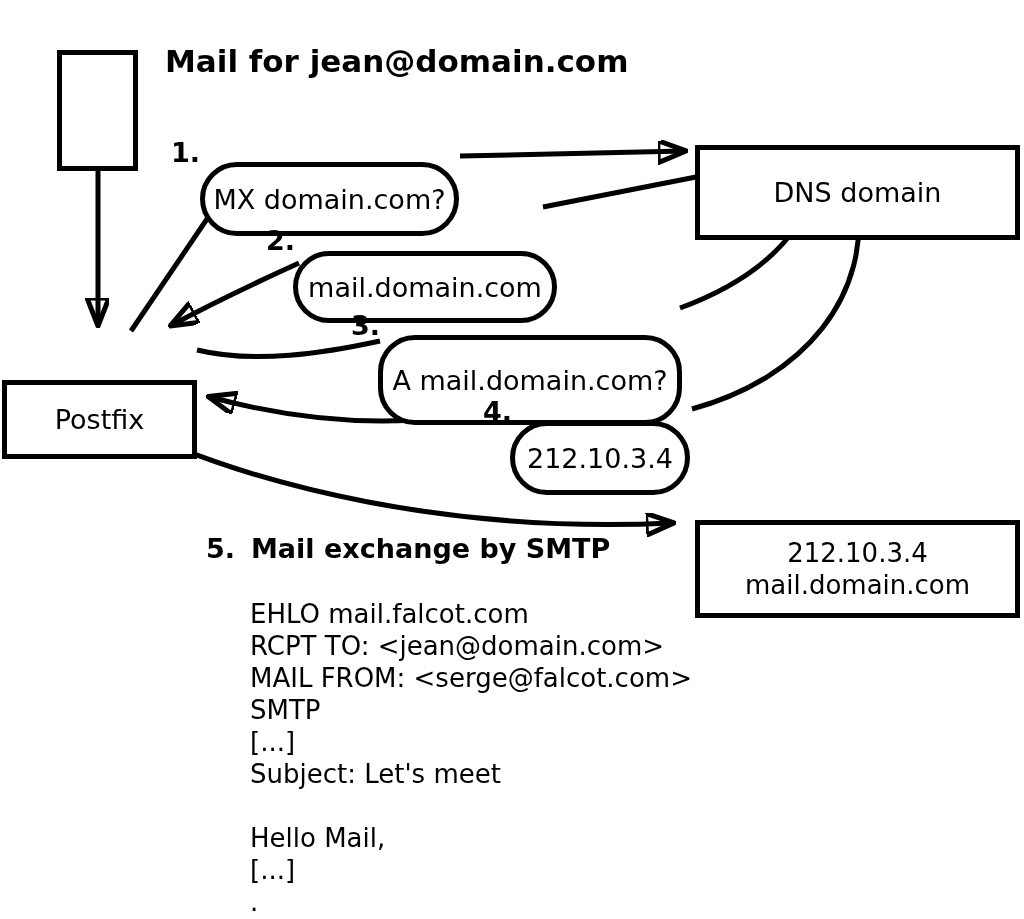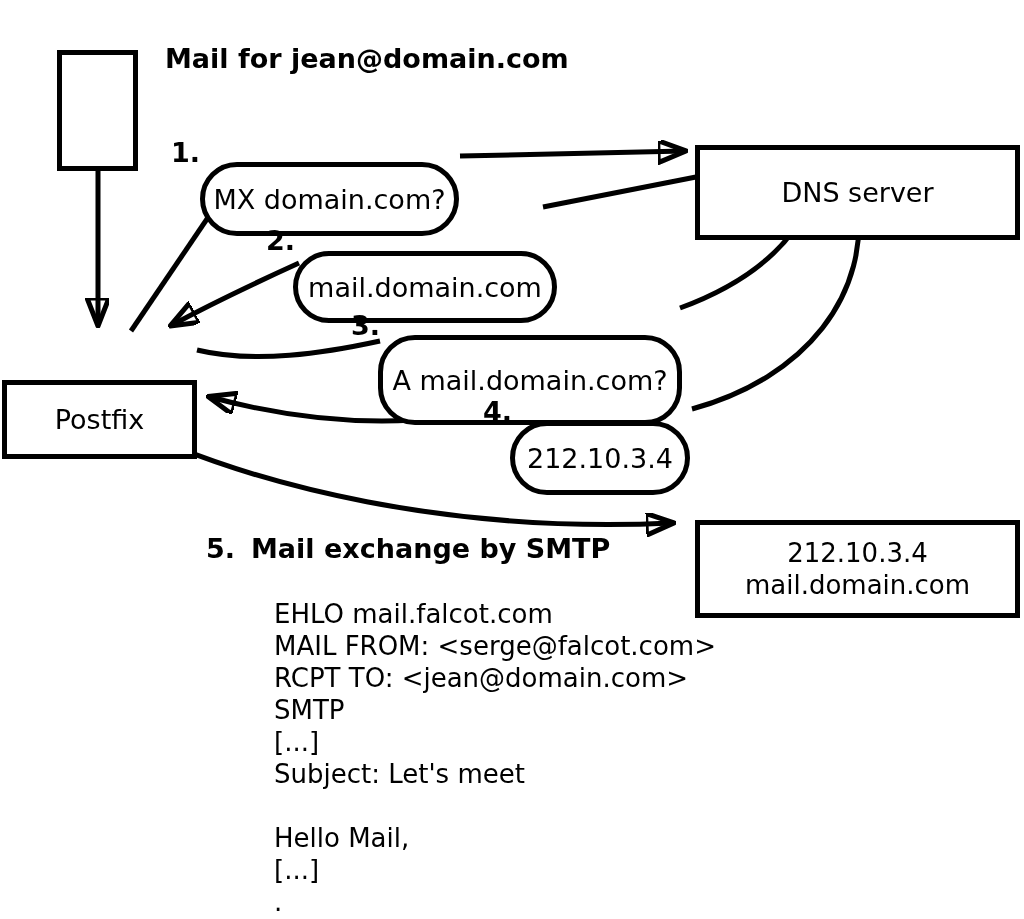--- a/index.html
+++ b/index.html
@@ -41,41 +41,40 @@
     position: absolute;
     font-weight: bold;
     font-size: 27px;
     line-height: 28px;
     text-align: right;
     width: 40px;
   }
   .title-label {
     position: absolute;
     left: 165px; top: 43px;
-    font-size: 27px;
+    font-size: 31px;
     font-weight: bold;
     white-space: nowrap;
   }
   .step5-label {
     position: absolute;
     left: 251px; top: 533px;
     font-size: 27px;
     white-space: nowrap;
     font-weight: bold;
   }
   .smtp-block {
     position: absolute;
     left: 250px; top: 598px;
     font-size: 26px;
   }
   .smtp-line {
     height: 32px;
     line-height: 32px;
     white-space: pre;
-    margin-left: 24px;
   }
 </style>
 </head>
 <body>
 
 <div class="canvas">
 
   <svg class="wires" viewBox="0 0 1024 919" aria-hidden="true">
     <defs>
       <marker id="arrow" markerUnits="userSpaceOnUse" markerWidth="30" markerHeight="24" refX="26" refY="11" orient="auto">
@@ -96,21 +95,21 @@
 
   <div class="node" style="left:57px; top:2px; width:81px; height:121px;"></div>
 
   <div class="title-label">Mail for jean@domain.com</div>
 
   <div class="node" style="left:2px; top:332px; width:195px; height:79px;">
     <span>Postfix</span>
   </div>
 
   <div class="node" style="left:695px; top:97px; width:325px; height:95px;">
-    <span>DNS server</span>
+    <span>DNS domain</span>
   </div>
 
   <div class="node" style="left:695px; top:472px; width:325px; height:98px;">
     <div class="dest-lines">
       <div>212.10.3.4</div>
       <div>mail.domain.com</div>
     </div>
   </div>
 
   <span class="step-num" style="left:160px; top:139px;">1.</span>
@@ -131,22 +130,22 @@
   <span class="step-num" style="left:472px; top:398px;">4.</span>
   <div class="node pill" style="left:510px; top:373px; width:180px; height:74px;">
     <span>212.10.3.4</span>
   </div>
 
   <span class="step-num" style="left:195px; top:535px;">5.</span>
   <div class="step5-label">Mail exchange by SMTP</div>
 
   <div class="smtp-block">
     <div class="smtp-line">EHLO mail.falcot.com</div>
+    <div class="smtp-line">RCPT TO: &lt;jean@domain.com&gt;</div>
     <div class="smtp-line">MAIL FROM: &lt;serge@falcot.com&gt;</div>
-    <div class="smtp-line">RCPT TO: &lt;jean@domain.com&gt;</div>
     <div class="smtp-line">SMTP</div>
     <div class="smtp-line">[...]</div>
     <div class="smtp-line">Subject: Let's meet</div>
     <div class="smtp-line"></div>
     <div class="smtp-line">Hello Mail,</div>
     <div class="smtp-line">[...]</div>
     <div class="smtp-line">.</div>
   </div>
 
 </div>

